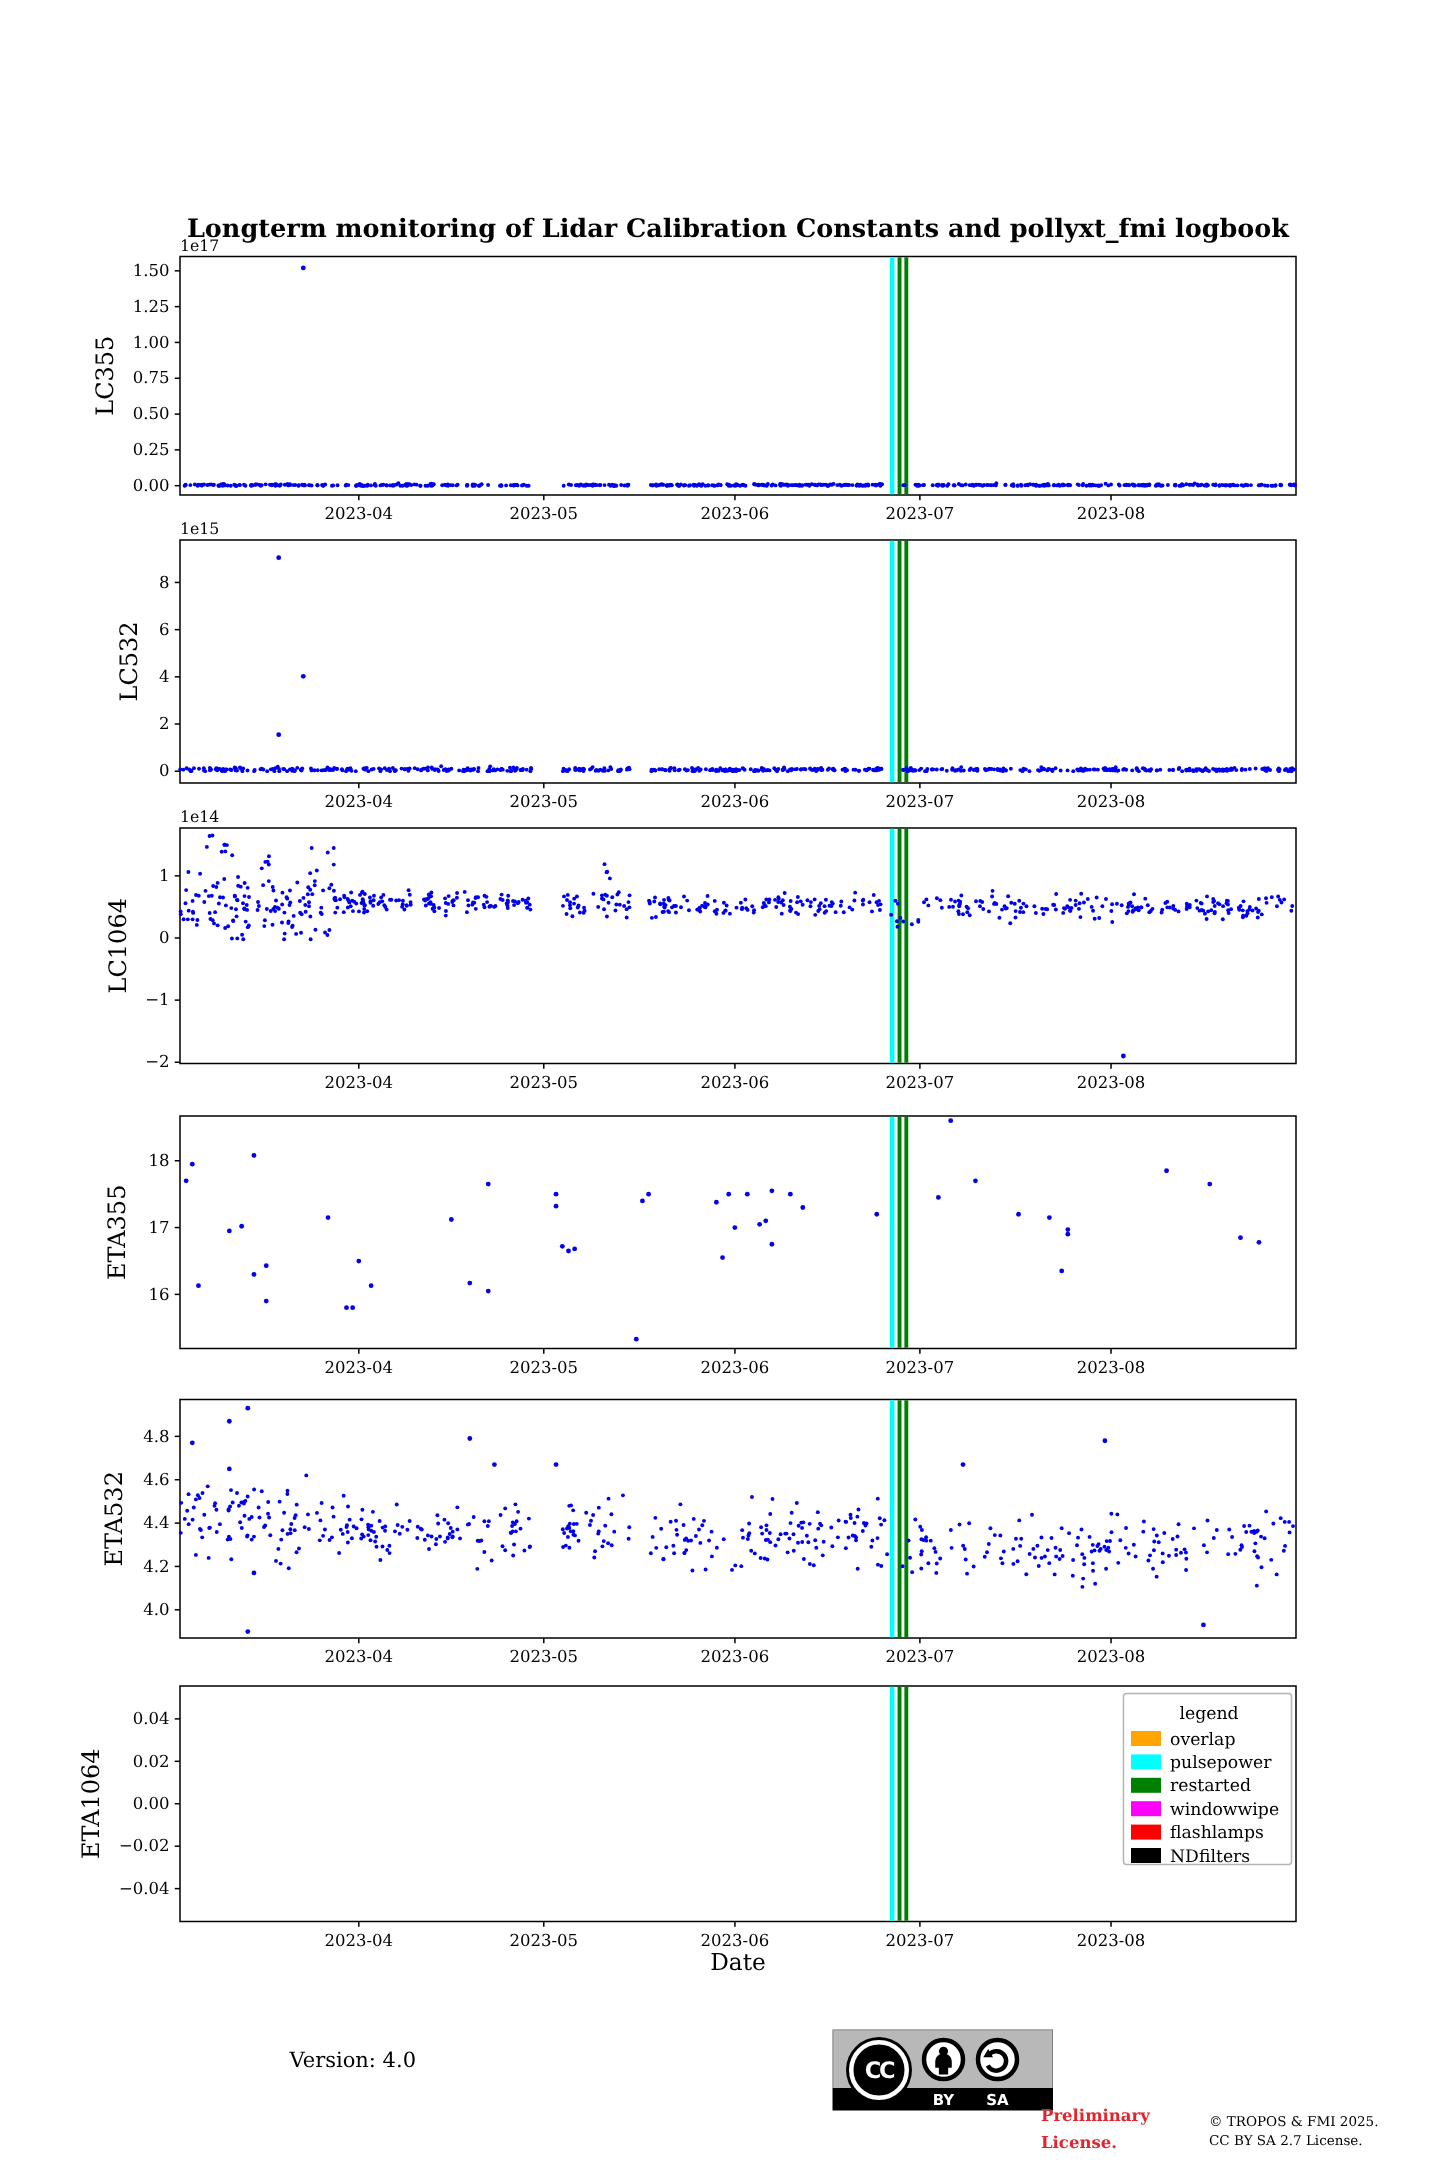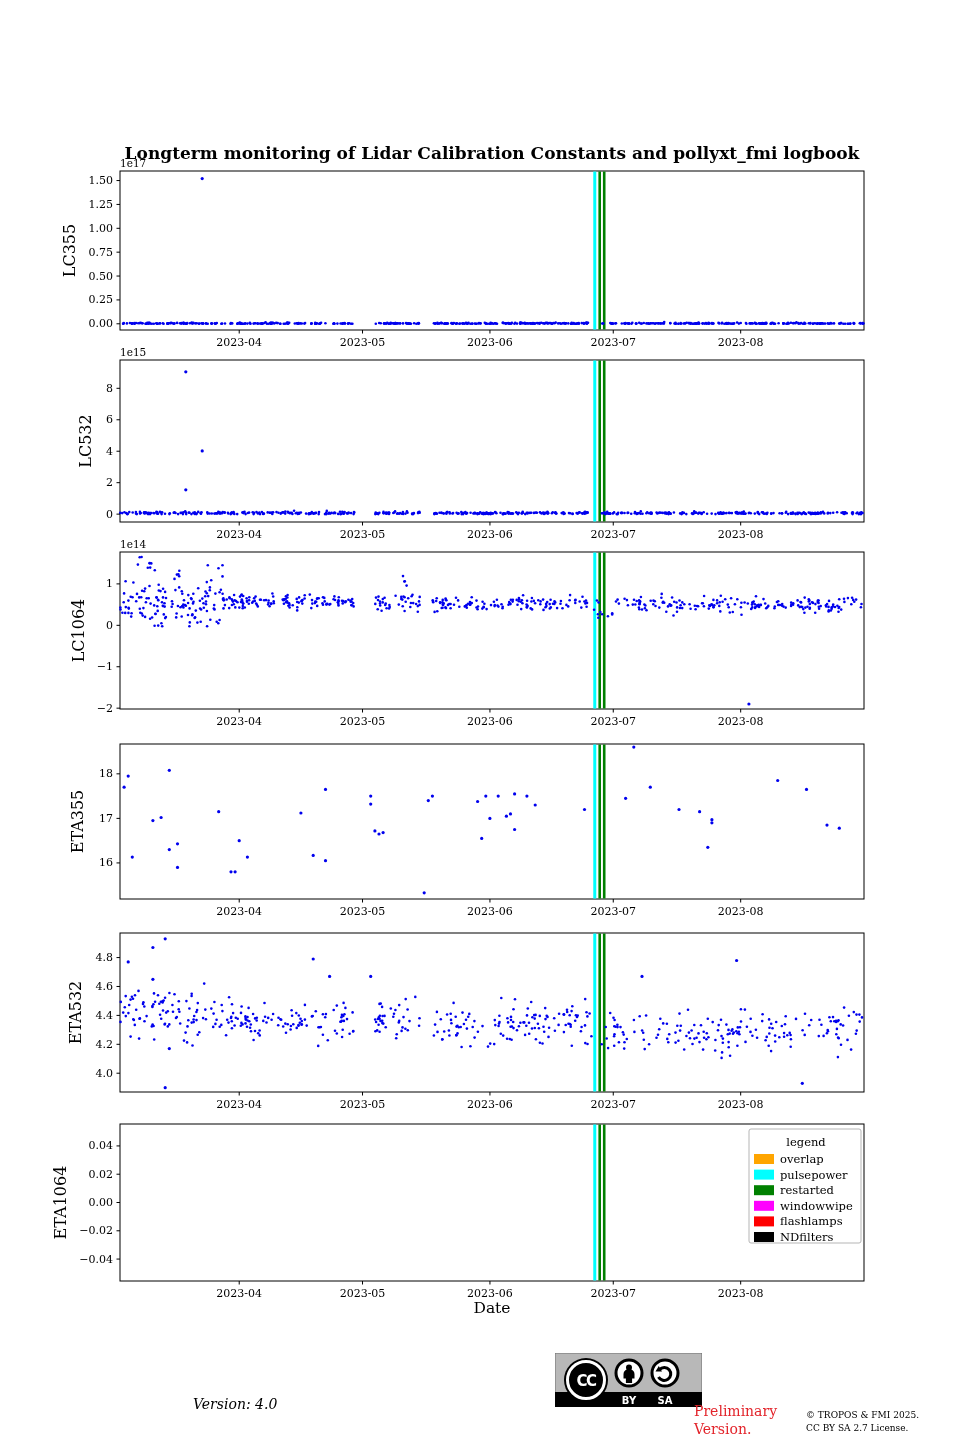--- a/index.html
+++ b/index.html
@@ -1,22 +1,22 @@
 <!DOCTYPE html>
 <html><head>
 <meta charset="utf-8">
 <style>
   html,body{margin:0;padding:0;background:#ffffff;}
   #page{position:relative;width:960px;height:1440px;background:#fff;overflow:hidden;
         font-family:"DejaVu Serif","Liberation Serif",serif;}
   .fig-title{position:absolute;left:24px;top:143px;width:936px;text-align:center;
              font-size:17px;font-weight:bold;color:#000;}
   #chart{position:absolute;left:0;top:0;}
-  .version{position:absolute;left:193px;top:1396px;font-size:14px;color:#000;font-style:italic;}
-  .preliminary{position:absolute;left:694px;top:1402px;font-size:14px;font-weight:normal;
+  .version{position:absolute;left:193px;top:1366px;font-size:14px;color:#000;}
+  .preliminary{position:absolute;left:694px;top:1402px;font-size:11px;font-weight:bold;
                color:#e3242b;line-height:18px;}
   .copyright{position:absolute;left:806px;top:1409px;font-size:9px;font-weight:normal;
              color:#000;line-height:13px;}
   .badge{position:absolute;left:555px;top:1353px;}
 </style>
 </head>
 <body>
 
 <div id="page">
 
@@ -2705,21 +2705,21 @@
       <circle cx="110" cy="20" r="13" fill="#ffffff" stroke="#000000" stroke-width="3"></circle>
       <path d="M104.5 16.5 a6.5 6.5 0 1 1 -1 7.5" fill="none" stroke="#000000" stroke-width="3"></path>
       <path d="M100.5 18.5 l6.5 0 l-3.2 -5.5 z" fill="#000000"></path>
     </g>
     <text x="74" y="50.5" text-anchor="middle" font-size="10" font-weight="bold" font-family="DejaVu Sans, Liberation Sans, sans-serif" fill="#ffffff">BY</text>
     <text x="110" y="50.5" text-anchor="middle" font-size="10" font-weight="bold" font-family="DejaVu Sans, Liberation Sans, sans-serif" fill="#ffffff">SA</text>
   </svg>
 
   <div class="preliminary">
     <div>Preliminary</div>
-    <div>Version.</div>
+    <div>License.</div>
   </div>
 
   <div class="copyright">
     <div>© TROPOS &amp; FMI 2025.</div>
     <div>CC BY SA 2.7 License.</div>
   </div>
 
 </div>
 
 </body></html>

